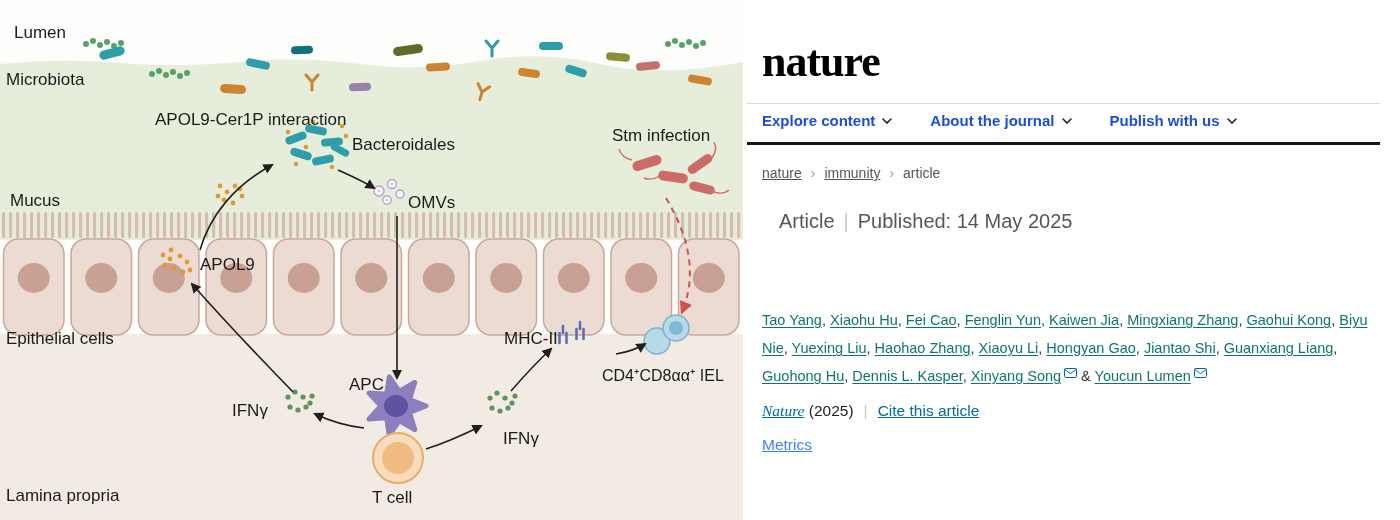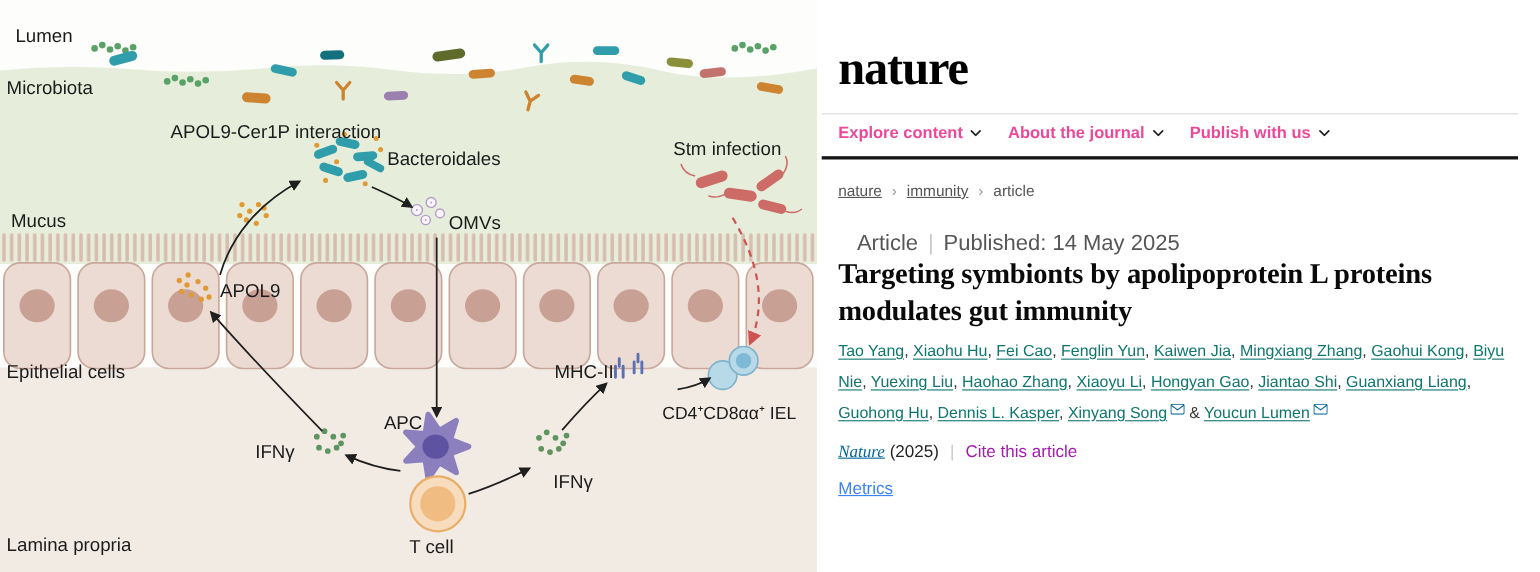--- a/index.html
+++ b/index.html
@@ -7,37 +7,37 @@
   .stage{position:relative;width:1380px;height:520px;overflow:hidden}
   .figure{position:absolute;left:0;top:0;display:block}
   .flabel{font-family:"Liberation Sans",sans-serif;font-size:17px;fill:#1b1b1b}
   .flabel-sm{font-family:"Liberation Sans",sans-serif;font-size:16px;fill:#1b1b1b}
 
   .right{position:absolute;left:743px;top:0;width:657px;height:520px;background:#fff}
   .logo{position:absolute;left:19px;top:40px;font-family:"Liberation Serif",serif;font-weight:700;
         font-size:44px;line-height:1;letter-spacing:-1px;color:#000;cursor:pointer}
   .rule-light{position:absolute;left:4px;right:0;top:103px;border-top:1px solid #d9d9d9}
   .rule-dark{position:absolute;left:4px;right:0;top:142px;border-top:3px solid #151515}
-  .nav{position:absolute;left:19px;top:112px;display:flex;gap:24px;font-size:15px;font-weight:700;color:#ec4899}
+  .nav{position:absolute;left:19px;top:112px;display:flex;gap:38px;font-size:15px;font-weight:700;color:#1d4ed8}
   .nav-item{display:flex;align-items:center;gap:7px;cursor:pointer}
   .chev{width:10px;height:6px;display:block}
   .breadcrumb{position:absolute;left:19px;top:165px;font-size:14px;color:#555;display:flex;align-items:center;gap:9px}
   .breadcrumb a{color:#555;text-decoration:underline;cursor:pointer}
   .bc-sep{color:#999;font-size:14px}
   .kicker{position:absolute;left:36px;top:210px;font-size:20px;color:#565656}
   .kicker .bar{color:#c9c9c9;margin:0 9px}
   .title{position:absolute;left:19px;top:232px;width:620px;font-family:"Liberation Serif",serif;
          font-weight:700;font-size:26px;line-height:34px;letter-spacing:-0.2px;color:#0a0a0a}
   .authors{position:absolute;left:19px;top:306px;width:618px;font-size:14.5px;line-height:28px;color:#333}
   .authors a{color:#0f766e;text-underline-offset:2px;cursor:pointer}
   .env{margin-left:3px;position:relative;top:-3px;cursor:pointer}
   .jline{position:absolute;left:19px;top:402px;font-size:15.5px;color:#222}
   .jline .jname{font-family:"Liberation Serif",serif;font-style:italic;color:#006699;text-decoration:underline;cursor:pointer}
   .jline .bar{color:#c9c9c9;margin:0 10px}
-  .jline a{color:#a21caf;cursor:pointer}
+  .jline a{color:#0369a1;text-decoration:underline;cursor:pointer}
   .metrics{position:absolute;left:19px;top:436px;font-size:15.5px}
   .metrics a{color:#3b82f6;text-decoration:underline;cursor:pointer}
 </style>
 </head>
 <body>
 
 <div class="stage">
 
   <svg class="figure" width="743" height="520" viewBox="0 0 743 520">
     <defs>
@@ -316,21 +316,20 @@
       <a>immunity</a>
       <span class="bc-sep">›</span>
       <span>article</span>
     </div>
 
     <div class="kicker">
       <span>Article</span><span class="bar">|</span><span>Published:</span>
       <span>14 May 2025</span>
     </div>
 
-    <h1 class="title">Targeting symbionts by apolipoprotein L proteins modulates gut immunity</h1>
 
     <p class="authors"><a href="#">Tao Yang</a><span>, </span><a href="#">Xiaohu Hu</a><span>, </span><a href="#">Fei Cao</a><span>, </span><a href="#">Fenglin Yun</a><span>, </span><a href="#">Kaiwen Jia</a><span>, </span><a href="#">Mingxiang Zhang</a><span>, </span><a href="#">Gaohui Kong</a><span>, </span><a href="#">Biyu Nie</a><span>, </span><a href="#">Yuexing Liu</a><span>, </span><a href="#">Haohao Zhang</a><span>, </span><a href="#">Xiaoyu Li</a><span>, </span><a href="#">Hongyan Gao</a><span>, </span><a href="#">Jiantao Shi</a><span>, </span><a href="#">Guanxiang Liang</a><span>, </span><a href="#">Guohong Hu</a><span>, </span><a href="#">Dennis L. Kasper</a><span>, </span><a href="#">Xinyang Song</a><span class="env"><svg width="13" height="10" viewBox="0 0 13 10">
             <rect x="0.5" y="0.5" width="12" height="9" rx="1.2" fill="none" stroke="#006699"></rect>
             <path d="M0.5 1.2 L6.5 5.6 L12.5 1.2" fill="none" stroke="#006699"></path>
           </svg></span><span> &amp; </span><a href="#">Youcun Lumen</a><span class="env"><svg width="13" height="10" viewBox="0 0 13 10">
             <rect x="0.5" y="0.5" width="12" height="9" rx="1.2" fill="none" stroke="#006699"></rect>
             <path d="M0.5 1.2 L6.5 5.6 L12.5 1.2" fill="none" stroke="#006699"></path>
           </svg></span></p>
 
     <div class="jline">

